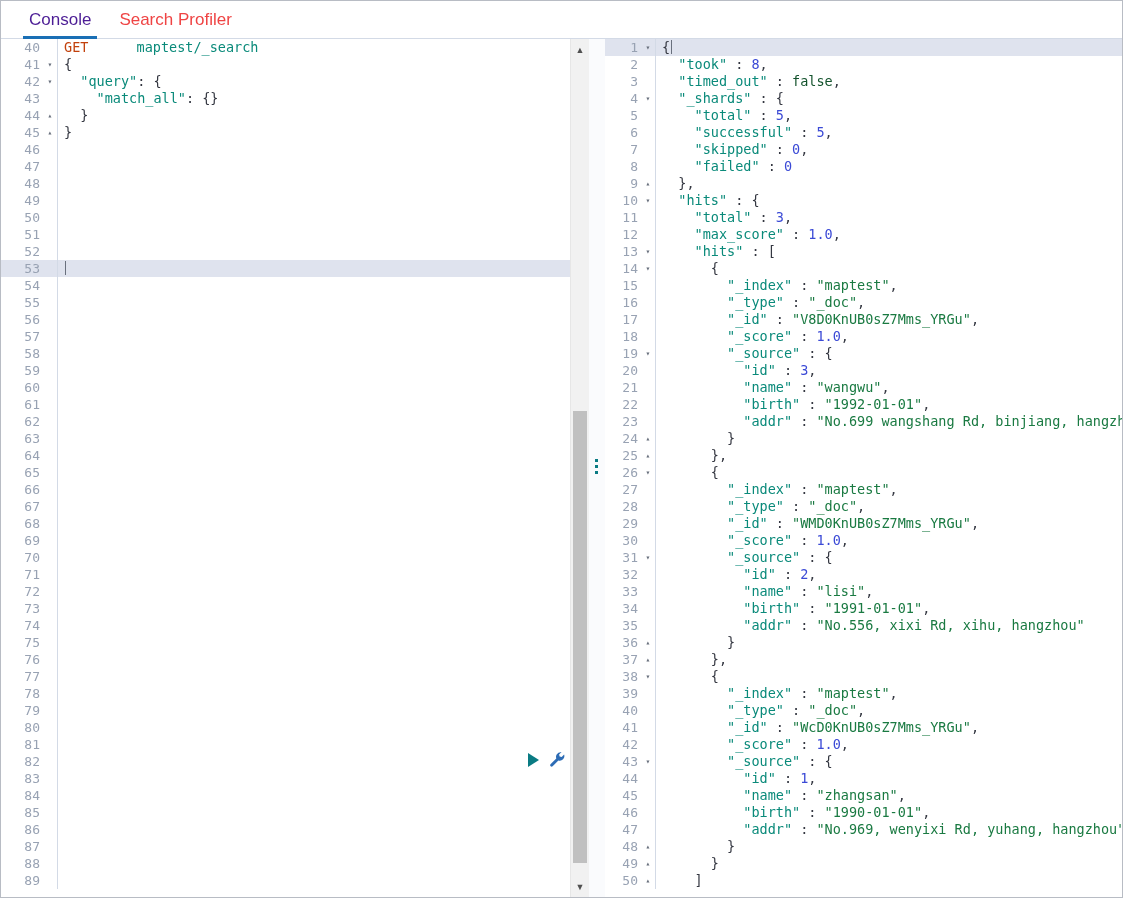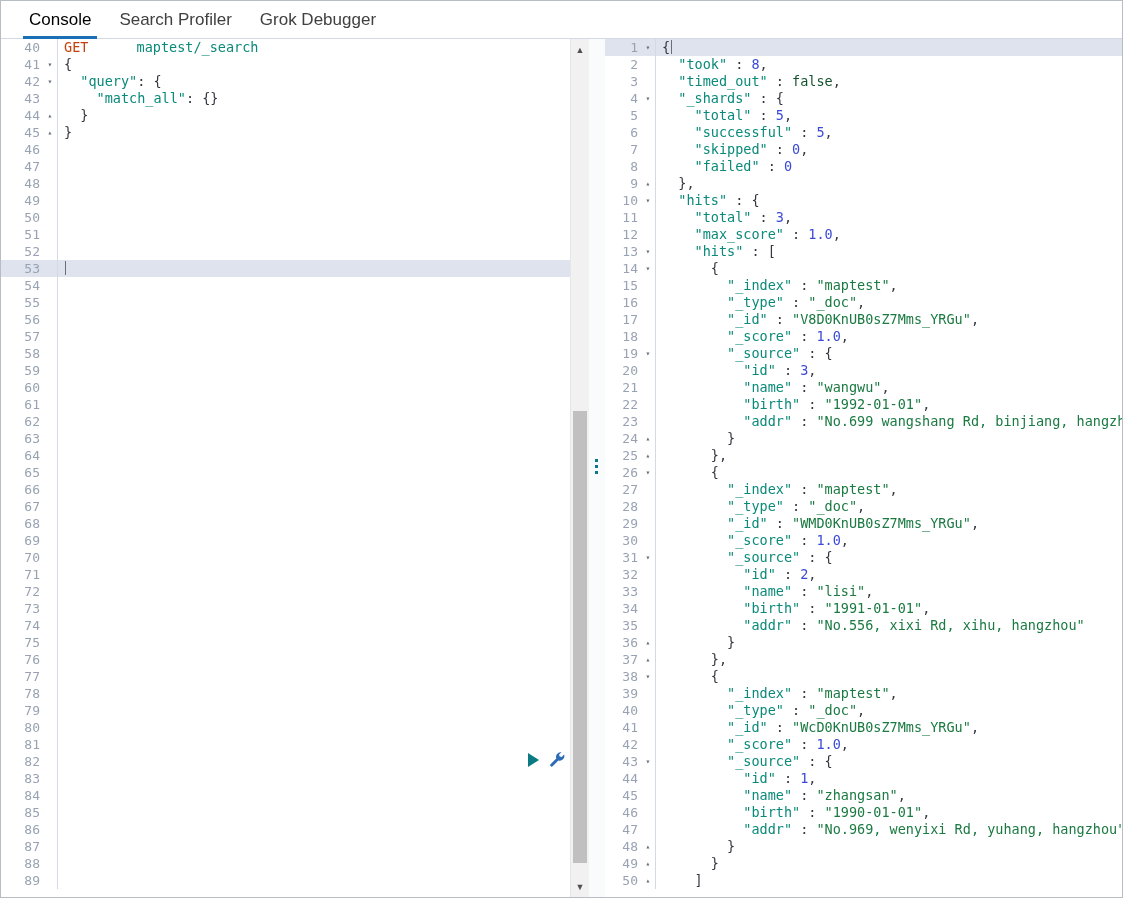--- a/index.html
+++ b/index.html
@@ -34,27 +34,27 @@
     content: "";
     position: absolute;
     left: 0; right: 0; bottom: 0;
     height: 1px;
     background: #d3dae6;
   }
   .tab {
     position: relative;
     padding: 0 14px 9px 14px;
     font-size: 17px;
-    color: #404040;
+    color: #ef4444;
     line-height: 20px;
     cursor: pointer;
     white-space: nowrap;
     z-index: 2;
   }
-  .tab.active { color: #000000; }
+  .tab.active { color: #4c1d95; }
   .tab.active::after {
     content: "";
     position: absolute;
     left: 8px; right: 8px; bottom: 0;
     height: 3px;
     background: #1a6fb5;
   }
 
   
   .split {
@@ -220,23 +220,20 @@
 
 <div class="app">
 
   <div class="tabbar">
     <div class="tab active">
       <span>Console</span>
     </div>
     <div class="tab">
       <span>Search Profiler</span>
     </div>
-    <div class="tab">
-      <span>Grok Debugger</span>
-    </div>
   </div>
 
   <div class="split">
 
     <div class="pane pane-left">
       <div class="code" id="editor-code"><div class="row"><div class="gutter">40</div><div class="fold"></div><div class="vsep"></div><div class="txt"><span class="t-method">GET</span><span class="t-punct"> </span><span class="t-url">maptest/_search</span></div></div><div class="row"><div class="gutter">41</div><div class="fold">▾</div><div class="vsep"></div><div class="txt"><span class="t-brace">{</span></div></div><div class="row"><div class="gutter">42</div><div class="fold">▾</div><div class="vsep"></div><div class="txt"><span class="t-punct">  </span><span class="t-key">"query"</span><span class="t-punct">: </span><span class="t-brace">{</span></div></div><div class="row"><div class="gutter">43</div><div class="fold"></div><div class="vsep"></div><div class="txt"><span class="t-punct">    </span><span class="t-key">"match_all"</span><span class="t-punct">: </span><span class="t-brace">{}</span></div></div><div class="row"><div class="gutter">44</div><div class="fold">▴</div><div class="vsep"></div><div class="txt"><span class="t-punct">  </span><span class="t-brace">}</span></div></div><div class="row"><div class="gutter">45</div><div class="fold">▴</div><div class="vsep"></div><div class="txt"><span class="t-brace">}</span></div></div><div class="row"><div class="gutter">46</div><div class="fold"></div><div class="vsep"></div><div class="txt"></div></div><div class="row"><div class="gutter">47</div><div class="fold"></div><div class="vsep"></div><div class="txt"></div></div><div class="row"><div class="gutter">48</div><div class="fold"></div><div class="vsep"></div><div class="txt"></div></div><div class="row"><div class="gutter">49</div><div class="fold"></div><div class="vsep"></div><div class="txt"></div></div><div class="row"><div class="gutter">50</div><div class="fold"></div><div class="vsep"></div><div class="txt"></div></div><div class="row"><div class="gutter">51</div><div class="fold"></div><div class="vsep"></div><div class="txt"></div></div><div class="row"><div class="gutter">52</div><div class="fold"></div><div class="vsep"></div><div class="txt"></div></div><div class="row hl"><div class="gutter">53</div><div class="fold"></div><div class="vsep"></div><div class="txt"><span class="cursor"></span></div></div><div class="row"><div class="gutter">54</div><div class="fold"></div><div class="vsep"></div><div class="txt"></div></div><div class="row"><div class="gutter">55</div><div class="fold"></div><div class="vsep"></div><div class="txt"></div></div><div class="row"><div class="gutter">56</div><div class="fold"></div><div class="vsep"></div><div class="txt"></div></div><div class="row"><div class="gutter">57</div><div class="fold"></div><div class="vsep"></div><div class="txt"></div></div><div class="row"><div class="gutter">58</div><div class="fold"></div><div class="vsep"></div><div class="txt"></div></div><div class="row"><div class="gutter">59</div><div class="fold"></div><div class="vsep"></div><div class="txt"></div></div><div class="row"><div class="gutter">60</div><div class="fold"></div><div class="vsep"></div><div class="txt"></div></div><div class="row"><div class="gutter">61</div><div class="fold"></div><div class="vsep"></div><div class="txt"></div></div><div class="row"><div class="gutter">62</div><div class="fold"></div><div class="vsep"></div><div class="txt"></div></div><div class="row"><div class="gutter">63</div><div class="fold"></div><div class="vsep"></div><div class="txt"></div></div><div class="row"><div class="gutter">64</div><div class="fold"></div><div class="vsep"></div><div class="txt"></div></div><div class="row"><div class="gutter">65</div><div class="fold"></div><div class="vsep"></div><div class="txt"></div></div><div class="row"><div class="gutter">66</div><div class="fold"></div><div class="vsep"></div><div class="txt"></div></div><div class="row"><div class="gutter">67</div><div class="fold"></div><div class="vsep"></div><div class="txt"></div></div><div class="row"><div class="gutter">68</div><div class="fold"></div><div class="vsep"></div><div class="txt"></div></div><div class="row"><div class="gutter">69</div><div class="fold"></div><div class="vsep"></div><div class="txt"></div></div><div class="row"><div class="gutter">70</div><div class="fold"></div><div class="vsep"></div><div class="txt"></div></div><div class="row"><div class="gutter">71</div><div class="fold"></div><div class="vsep"></div><div class="txt"></div></div><div class="row"><div class="gutter">72</div><div class="fold"></div><div class="vsep"></div><div class="txt"></div></div><div class="row"><div class="gutter">73</div><div class="fold"></div><div class="vsep"></div><div class="txt"></div></div><div class="row"><div class="gutter">74</div><div class="fold"></div><div class="vsep"></div><div class="txt"></div></div><div class="row"><div class="gutter">75</div><div class="fold"></div><div class="vsep"></div><div class="txt"></div></div><div class="row"><div class="gutter">76</div><div class="fold"></div><div class="vsep"></div><div class="txt"></div></div><div class="row"><div class="gutter">77</div><div class="fold"></div><div class="vsep"></div><div class="txt"></div></div><div class="row"><div class="gutter">78</div><div class="fold"></div><div class="vsep"></div><div class="txt"></div></div><div class="row"><div class="gutter">79</div><div class="fold"></div><div class="vsep"></div><div class="txt"></div></div><div class="row"><div class="gutter">80</div><div class="fold"></div><div class="vsep"></div><div class="txt"></div></div><div class="row"><div class="gutter">81</div><div class="fold"></div><div class="vsep"></div><div class="txt"></div></div><div class="row"><div class="gutter">82</div><div class="fold"></div><div class="vsep"></div><div class="txt"></div></div><div class="row"><div class="gutter">83</div><div class="fold"></div><div class="vsep"></div><div class="txt"></div></div><div class="row"><div class="gutter">84</div><div class="fold"></div><div class="vsep"></div><div class="txt"></div></div><div class="row"><div class="gutter">85</div><div class="fold"></div><div class="vsep"></div><div class="txt"></div></div><div class="row"><div class="gutter">86</div><div class="fold"></div><div class="vsep"></div><div class="txt"></div></div><div class="row"><div class="gutter">87</div><div class="fold"></div><div class="vsep"></div><div class="txt"></div></div><div class="row"><div class="gutter">88</div><div class="fold"></div><div class="vsep"></div><div class="txt"></div></div><div class="row"><div class="gutter">89</div><div class="fold"></div><div class="vsep"></div><div class="txt"></div></div></div>
 
       <div class="actions">
         <div class="play-icon"></div>
         <svg class="wrench-icon" width="17" height="17" viewBox="0 0 17 17">

